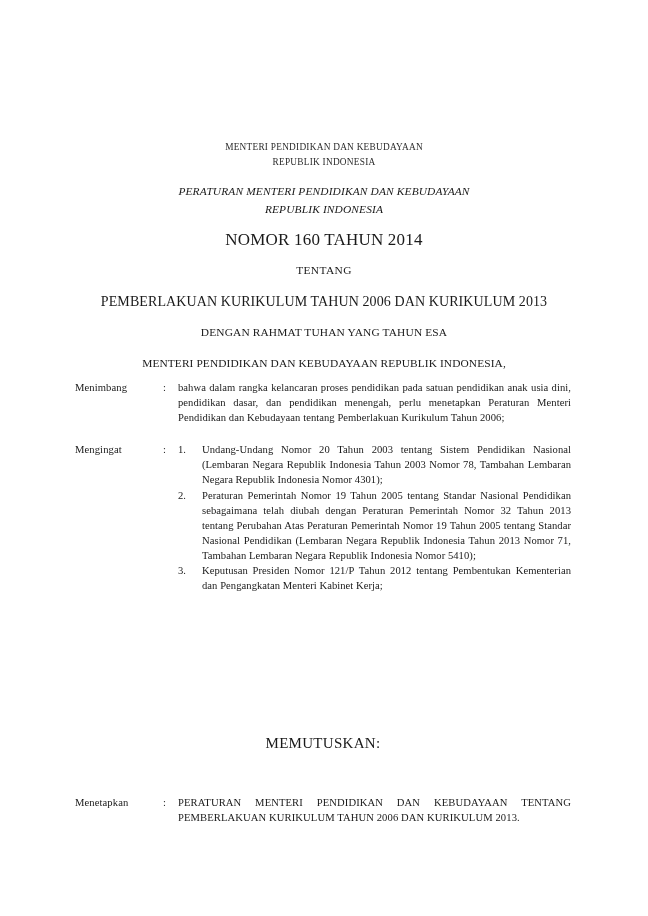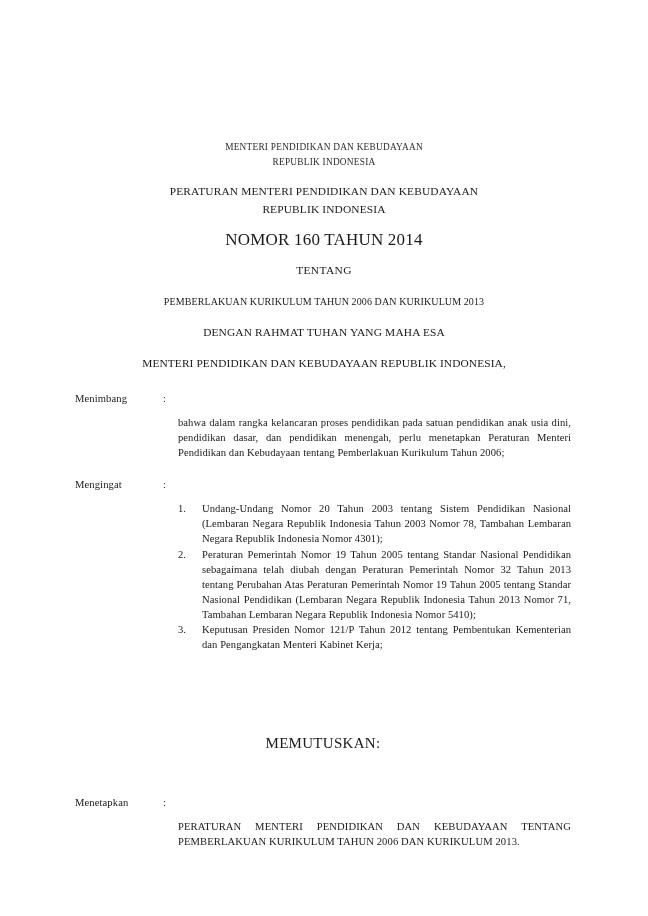--- a/index.html
+++ b/index.html
@@ -48,57 +48,58 @@
     top: 183px;
     width: 648px;
     text-align: center;
   }
   .title-block .t-main {
     font-size: 11.4px;
     line-height: 17.5px;
     letter-spacing: 0.15px;
     color: #1a1a1a;
     white-space: nowrap;
+    font-style: italic;
   }
   .gap-1 { height: 13px; }
   .gap-2 { height: 14px; }
   .gap-3 { height: 14px; }
   .gap-4 { height: 14px; }
 
   .t-nomor {
     font-size: 17px;
     line-height: 17px;
     letter-spacing: 0.2px;
   }
   .t-tentang {
     font-size: 11.4px;
     line-height: 17px;
     letter-spacing: 0.4px;
   }
   .t-subject {
-    font-size: 10px;
+    font-size: 14px;
     line-height: 17px;
     letter-spacing: 0.1px;
   }
   .t-rahmat {
     font-size: 11.4px;
     line-height: 17px;
     letter-spacing: 0.15px;
   }
   .t-menteri {
     font-size: 11.4px;
     line-height: 17px;
     letter-spacing: 0.1px;
   }
 
   
   .body-area {
     position: absolute;
     left: 75px;
-    top: 391px;
+    top: 380px;
     width: 496px;
   }
 
   .clause {
     display: flex;
     align-items: flex-start;
     font-size: 10.6px;
     line-height: 15.1px;
   }
   .clause-label {
@@ -108,21 +109,20 @@
   }
   .clause-colon {
     flex: 0 0 15px;
     text-align: left;
   }
   .clause-body {
     flex: 1 1 auto;
     text-align: justify;
     text-justify: inter-word;
     letter-spacing: 0.05px;
-    margin-top: 24px;
   }
   .clause-body > p {
     margin: 0;
   }
 
   
   .numlist {
     display: block;
   }
   .numitem {
@@ -180,21 +180,21 @@
   <div class="title-block">
     <div class="t-main">PERATURAN MENTERI PENDIDIKAN DAN KEBUDAYAAN</div>
     <div class="t-main">REPUBLIK INDONESIA</div>
     <div class="gap-1"></div>
     <div class="t-nomor">NOMOR 160 TAHUN 2014</div>
     <div class="gap-2"></div>
     <div class="t-tentang">TENTANG</div>
     <div class="gap-3"></div>
     <div class="t-subject">PEMBERLAKUAN KURIKULUM TAHUN 2006 DAN KURIKULUM 2013</div>
     <div class="gap-4"></div>
-    <div class="t-rahmat">DENGAN RAHMAT TUHAN YANG MAHA ESA</div>
+    <div class="t-rahmat">DENGAN RAHMAT TUHAN YANG TAHUN ESA</div>
     <div class="gap-4"></div>
     <div class="t-menteri">MENTERI PENDIDIKAN DAN KEBUDAYAAN REPUBLIK INDONESIA,</div>
   </div>
 
   <div class="body-area">
 
     <div class="clause">
       <div class="clause-label">Menimbang</div>
       <div class="clause-colon">:</div>
       <div class="clause-body">

